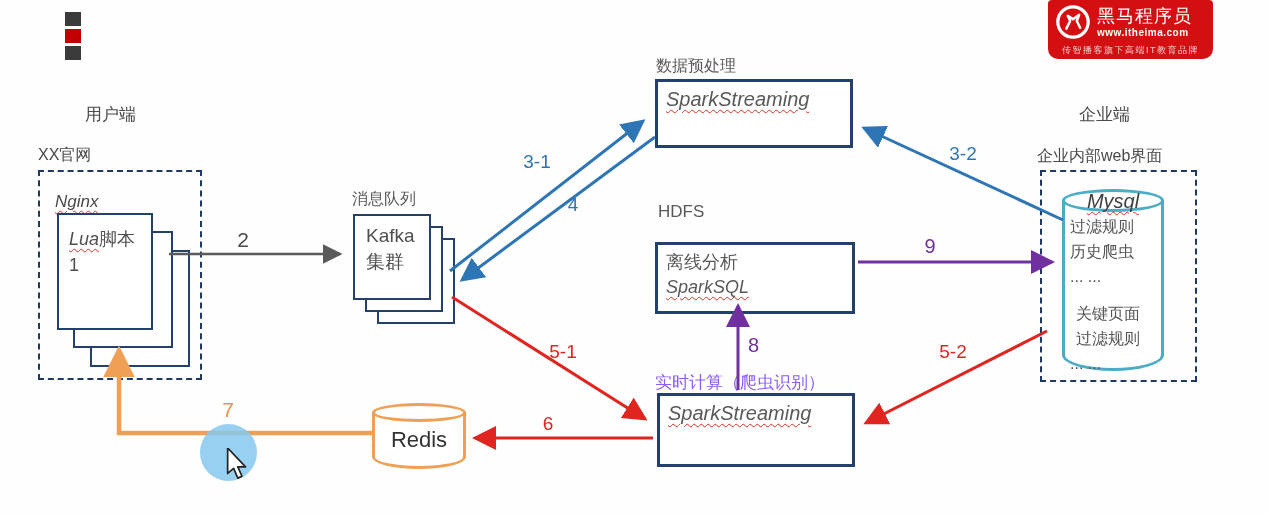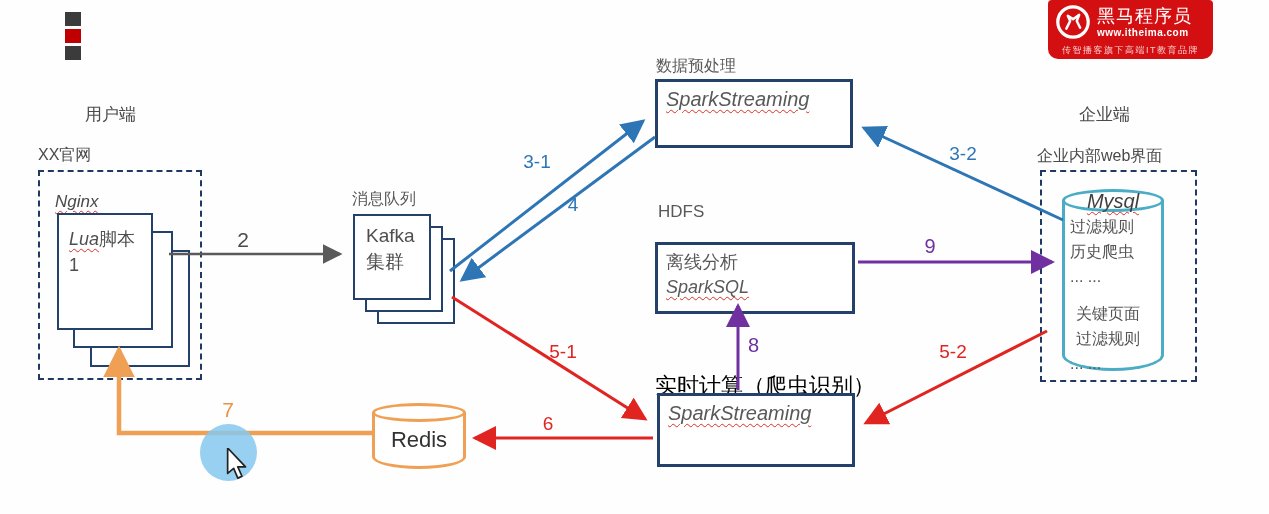--- a/index.html
+++ b/index.html
@@ -114,21 +114,21 @@
   </div>
 
   <div class="lbl node-layer" style="left:658px;top:202px;font-size:17px;color:#595959;">HDFS</div>
   <div class="node-box node-layer" style="left:655px;top:242px;width:200px;height:72px;">
     <div style="margin:5px 0 0 8px;font-size:18px;line-height:1.4;">
       <div>离线分析</div>
       <div><span class="sqg">SparkSQL</span></div>
     </div>
   </div>
 
-  <div class="lbl node-layer" style="left:655px;top:371px;font-size:22px;color:#000000;">实时计算（爬虫识别）</div>
+  <div class="lbl node-layer" style="left:655px;top:371px;font-size:17px;color:#8b5cf6;">实时计算（爬虫识别）</div>
   <div class="node-box node-layer" style="left:657px;top:393px;width:198px;height:74px;">
     <div style="margin:6px 0 0 8px;font-size:20px;"><span class="sqg">SparkStreaming</span></div>
   </div>
 
   <div class="cyl redis node-layer" style="left:372px;top:403px;width:94px;height:66px;">
     <div class="body"></div>
     <div class="cap"></div>
     <div class="content" style="top:24px;text-align:center;font-size:22px;color:#333;">Redis</div>
   </div>
 

